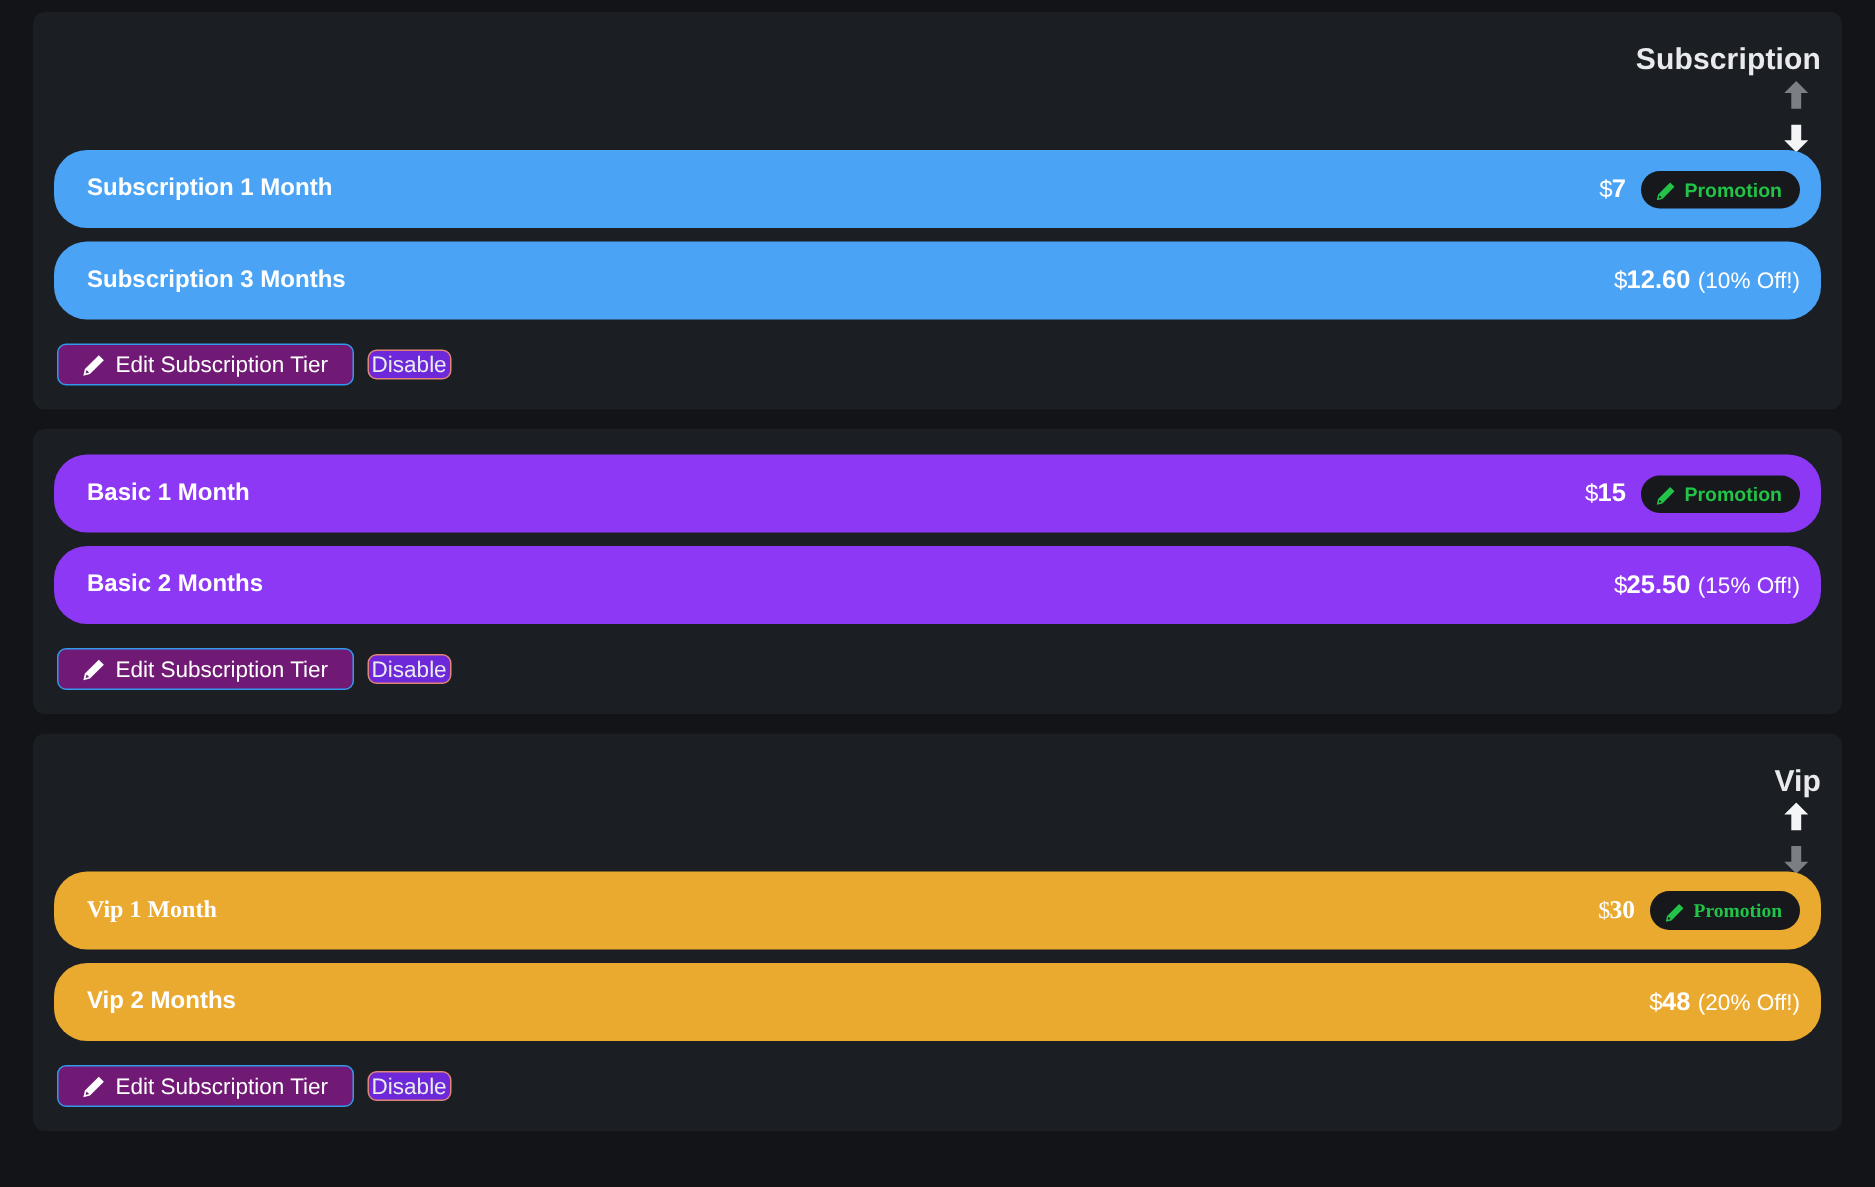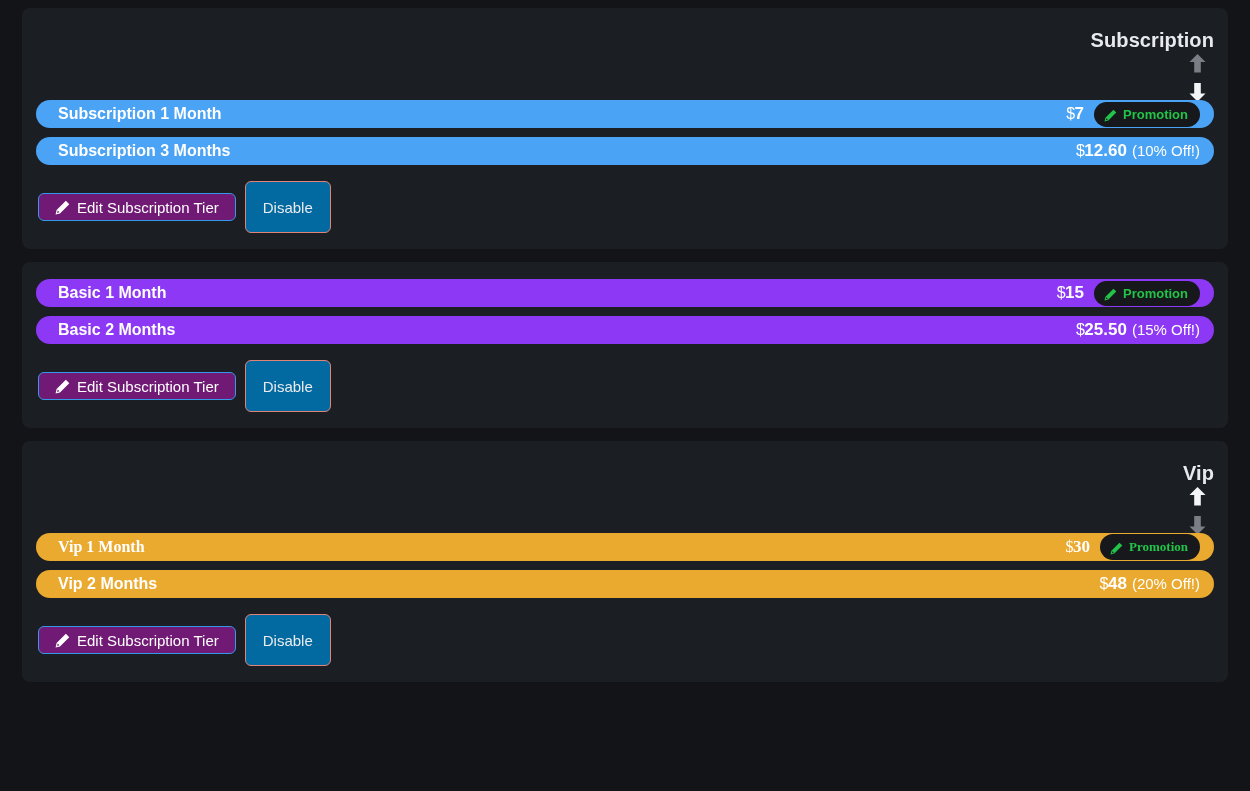--- a/index.html
+++ b/index.html
@@ -72,21 +72,21 @@
 
   
   .plan-list {
     display: flex;
     flex-direction: column;
     gap: 9px;
     margin-top: -3px;
   }
 
   .plan-pill {
-    height: 28px;
+    height: 52px;
     border-radius: 22px;
     display: flex;
     align-items: center;
     justify-content: space-between;
     padding: 0 14px 0 22px;
     cursor: pointer;
   }
 
   .plan-name {
     font-size: 16px;
@@ -158,25 +158,25 @@
   .btn-edit {
     background: #701a75;
     border: 1px solid #3498eb;
     color: #ffffff;
     height: 28px;
     padding: 0 16px;
   }
   .btn-edit svg { display: block; }
 
   .btn-disable {
-    background: #0369a1;
+    background: #6d28d9;
     border: 1px solid #e08478;
     color: #e9ebed;
-    height: 52px;
-    padding: 0 17px;
+    height: 20px;
+    padding: 0 2px;
   }
 </style>
 </head>
 <body>
 
 <div class="page" id="page-root">
   <section class="tier-card">
     <div class="tier-header">
       <div class="tier-title">Subscription</div>
       <div class="reorder-arrows">

